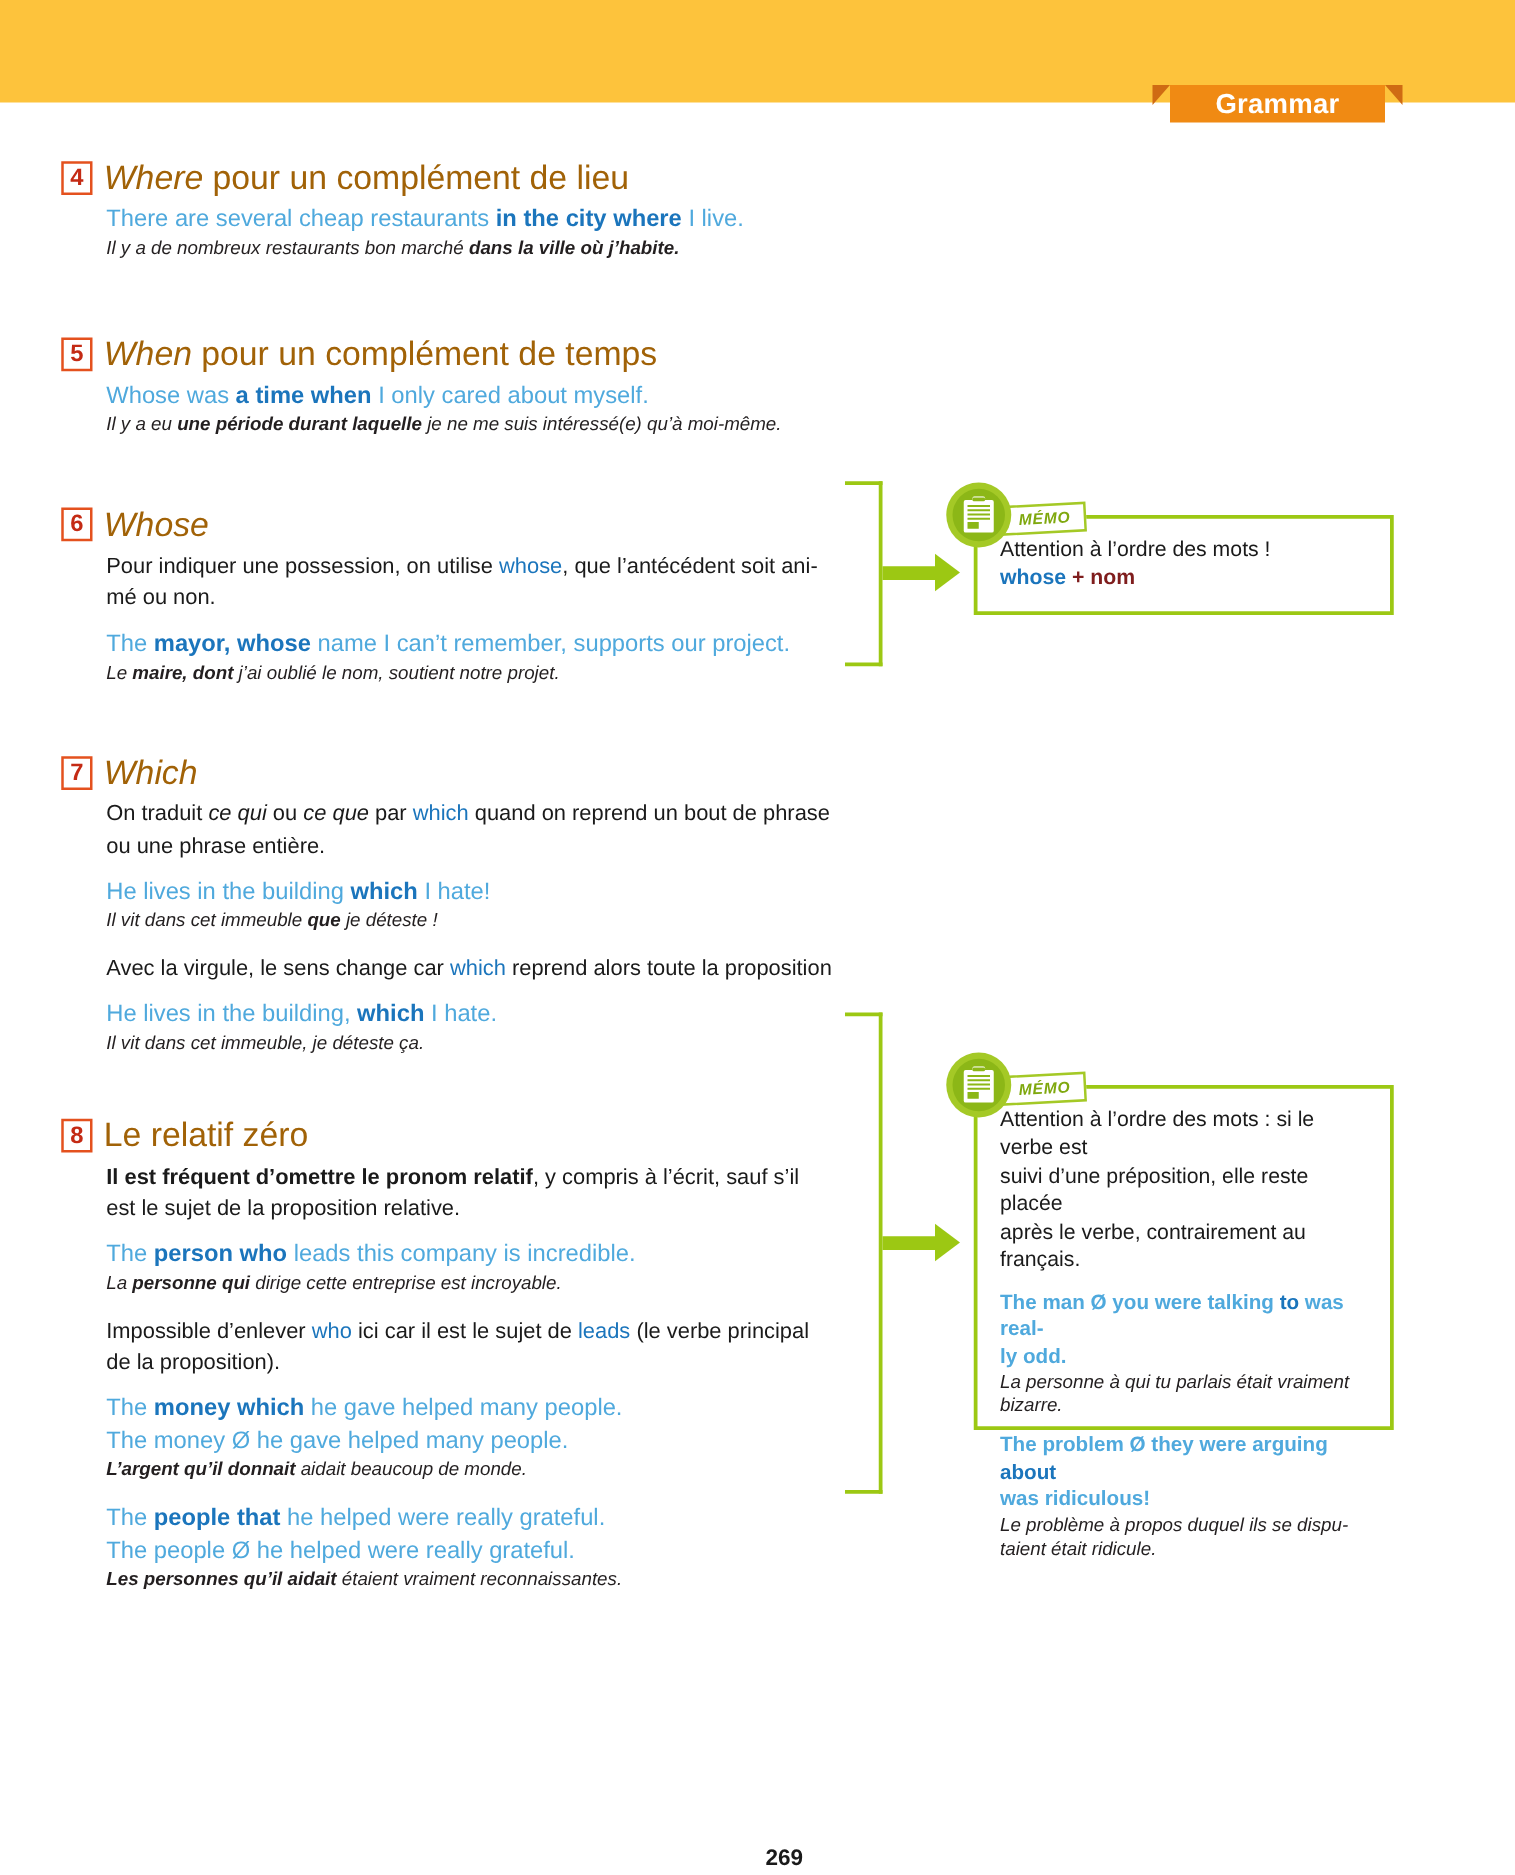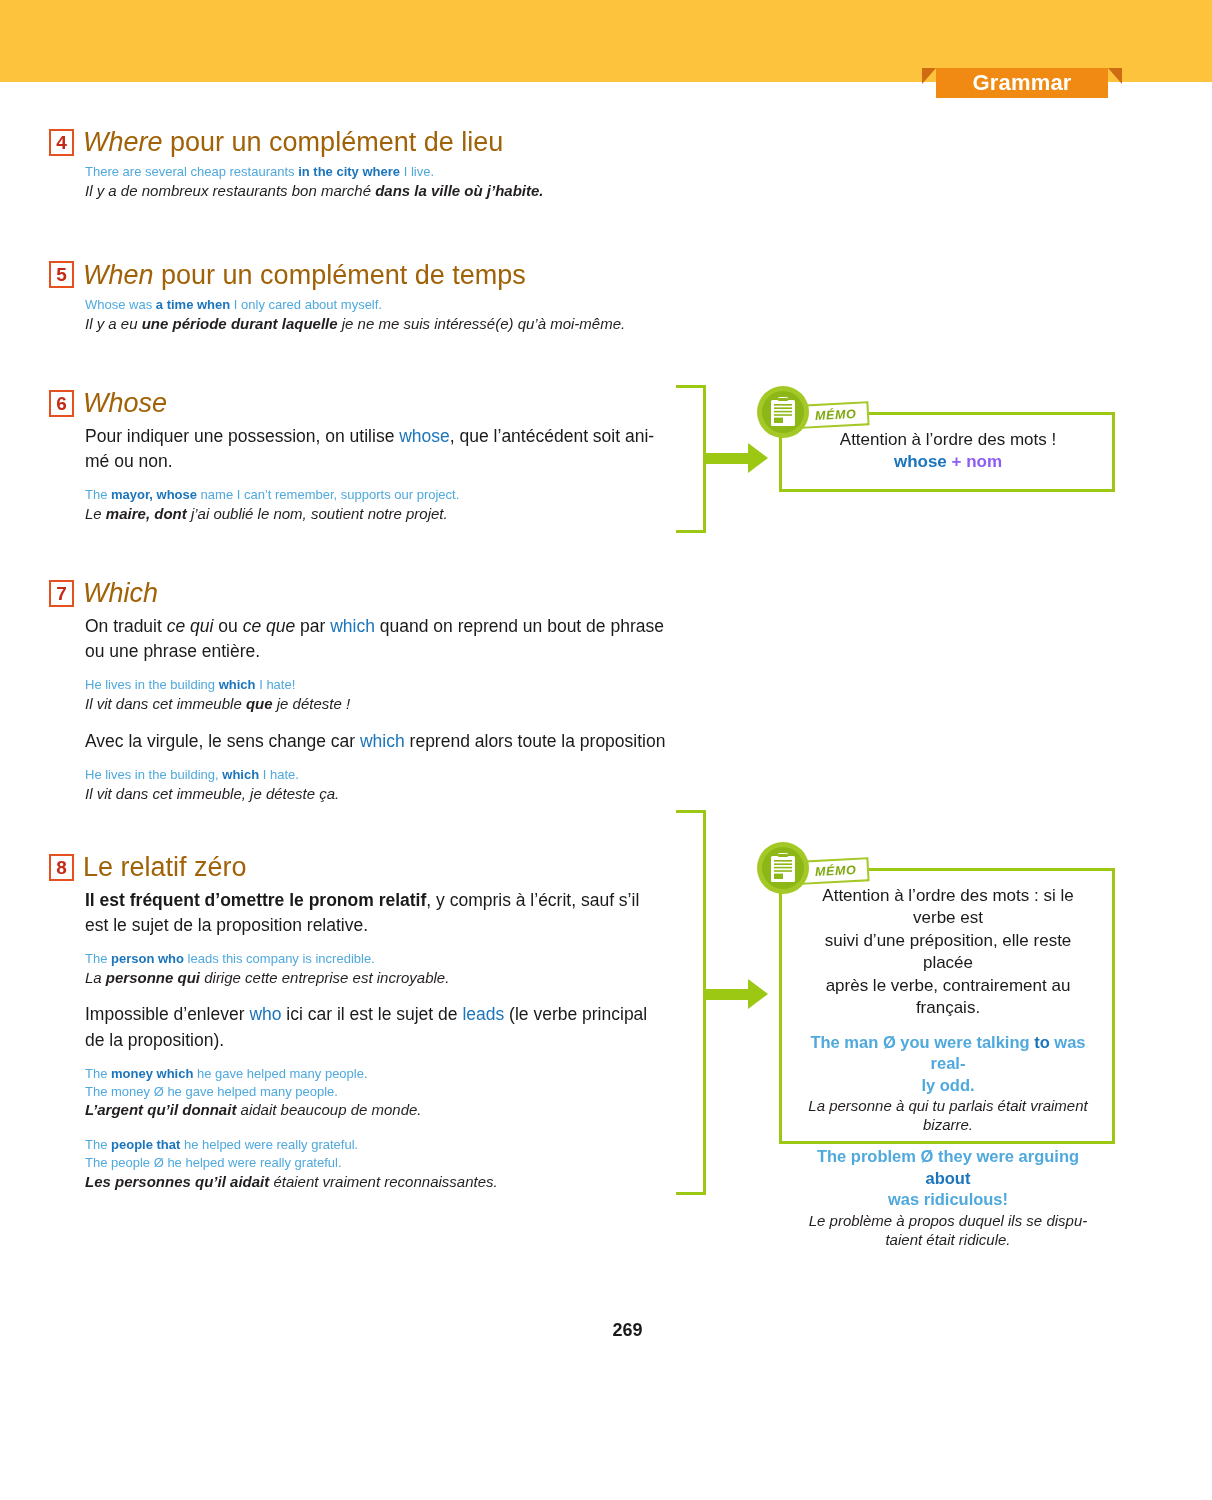--- a/index.html
+++ b/index.html
@@ -112,21 +112,21 @@
     font-size: 17.5px;
     line-height: 1.33;
     margin-bottom: 2px;
   }
   .fr-para.bold { font-weight: bold; }
   .fr-para .it { font-style: italic; }
   .fr-para .bl { color: #1B75BC; }
 
   .en-line {
     color: #4FA9DD;
-    font-size: 13px;
+    font-size: 19px;
     line-height: 1.37;
   }
   .en-line .dk { color: #1B75BC; font-weight: bold; }
 
   .fr-trans {
     color: #231F20;
     font-size: 15px;
     font-style: italic;
     line-height: 1.3;
   }
@@ -156,21 +156,21 @@
   }
 
   
   .memo-wrap { position: absolute; }
   .memo-box {
     position: absolute;
     border: 3px solid #9CC813;
     background: #ffffff;
     box-sizing: border-box;
   }
-  .memo-inner { padding: 14px 16px 14px 18px; text-align: center; }
+  .memo-inner { padding: 14px 16px 14px 18px; }
   .memo-icon {
     position: absolute;
     width: 52px; height: 52px;
     border-radius: 50%;
     background: #A4C926;
     z-index: 4;
   }
   .memo-icon::before {
     content: "";
     position: absolute;
@@ -192,41 +192,41 @@
     padding: 3px 11px 3px 13px;
     transform: rotate(-3deg);
     z-index: 3;
   }
   .memo-fr {
     color: #1A1A1A;
     font-size: 17px;
     line-height: 1.32;
   }
   .memo-fr .bl { color: #1B75BC; font-weight: bold; }
-  .memo-fr .bk { color: #8b5cf6; font-weight: bold; margin-top: 36px; }
+  .memo-fr .bk { color: #7f1d1d; font-weight: bold; margin-top: 36px; }
   .memo-en {
     color: #4FA9DD;
     font-size: 16.5px;
     font-weight: bold;
     line-height: 1.3;
   }
   .memo-en .dk { color: #1B75BC; }
   .memo-tr {
     color: #231F20;
     font-size: 15px;
     font-style: italic;
     line-height: 1.28;
   }
   .memo-gap { height: 12px; }
 
   
   .page-num {
     position: absolute;
     left: 0; right: 0;
-    top: 1320px;
+    top: 1476px;
     text-align: center;
     color: #1A1A1A;
     font-size: 18px;
     font-weight: bold;
     padding-left: 43px;
   }
 </style>
 </head>
 <body>
 

